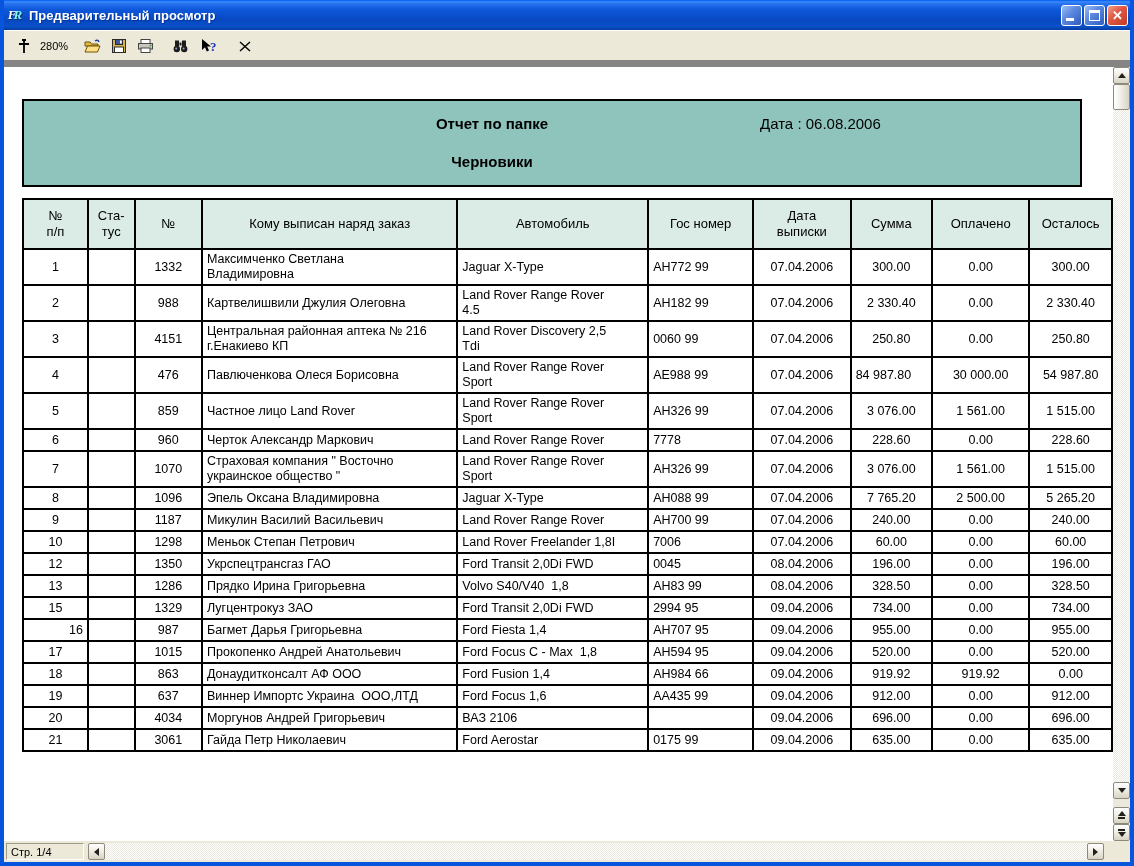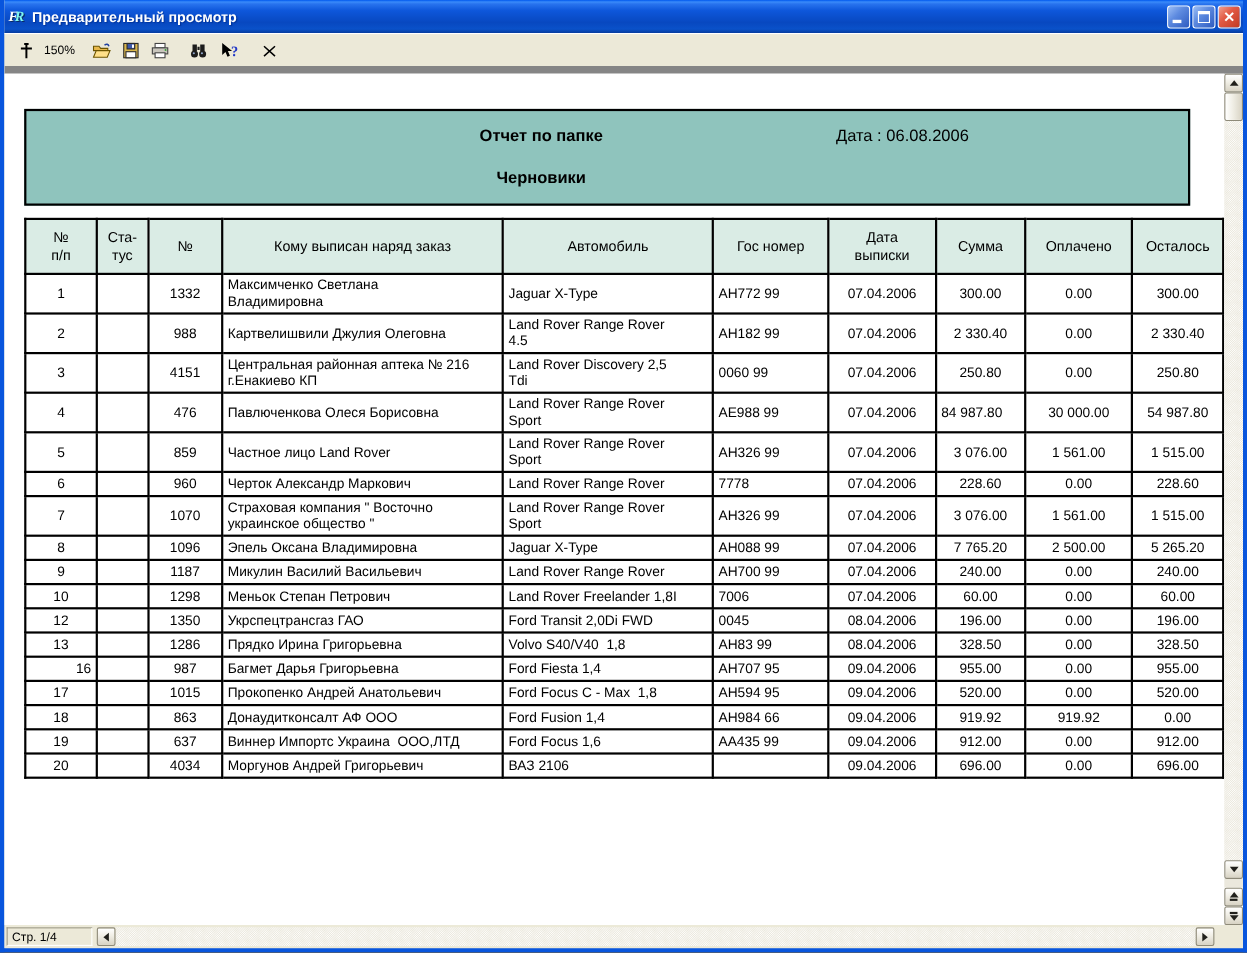--- a/index.html
+++ b/index.html
@@ -105,21 +105,21 @@
         </button>
     </span>
   </div>
 
   <div class="toolbar">
     <button class="tbtn">
       <svg class="icon" width="16" height="16" viewBox="0 0 16 16">
         <path d="M8 2 V15 M3 6 H13 M6 2 H10" stroke="#000" stroke-width="1.8" fill="none"></path>
       </svg>
     </button>
-    <span class="zoom-label">150%</span>
+    <span class="zoom-label">280%</span>
     <button class="tbtn">
       <svg class="icon" width="17" height="16" viewBox="0 0 17 16">
         <path d="M1 4 h5 l1.5 2 H14 v2 H1z" fill="#E8B84B" stroke="#6b5400" stroke-width="1"></path>
         <path d="M3.5 8 H16 l-2.5 6 H1z" fill="#FFE089" stroke="#6b5400" stroke-width="1"></path>
         <path d="M11 3 q3 -2 4 1" stroke="#1F3F9E" stroke-width="1.4" fill="none"></path>
       </svg>
     </button>
     <button class="tbtn">
       <svg class="icon" width="16" height="16" viewBox="0 0 16 16">
         <rect x="1.5" y="1.5" width="13" height="13" fill="#D9B64C" stroke="#2A2A2A"></rect>
@@ -334,20 +334,32 @@
               <td style="text-align: center;">1286</td>
               <td style="text-align: left;">Прядко Ирина Григорьевна</td>
               <td style="text-align: left;">Volvo S40/V40  1,8</td>
               <td style="text-align: left;">АН83 99</td>
               <td style="text-align: center;">08.04.2006</td>
               <td style="text-align: center;">328.50</td>
               <td style="text-align: center;">0.00</td>
               <td style="text-align: center;">328.50</td>
             </tr>
             <tr>
+              <td style="text-align: center;">15</td>
+              <td style="text-align: center;"></td>
+              <td style="text-align: center;">1329</td>
+              <td style="text-align: left;">Лугцентрокуз ЗАО</td>
+              <td style="text-align: left;">Ford Transit 2,0Di FWD</td>
+              <td style="text-align: left;">2994 95</td>
+              <td style="text-align: center;">09.04.2006</td>
+              <td style="text-align: center;">734.00</td>
+              <td style="text-align: center;">0.00</td>
+              <td style="text-align: center;">734.00</td>
+            </tr>
+            <tr>
               <td style="text-align: center; padding-left: 45px;">16</td>
               <td style="text-align: center;"></td>
               <td style="text-align: center;">987</td>
               <td style="text-align: left;">Багмет Дарья Григорьевна</td>
               <td style="text-align: left;">Ford Fiesta 1,4</td>
               <td style="text-align: left;">АН707 95</td>
               <td style="text-align: center;">09.04.2006</td>
               <td style="text-align: center;">955.00</td>
               <td style="text-align: center;">0.00</td>
               <td style="text-align: center;">955.00</td>
@@ -393,20 +405,32 @@
               <td style="text-align: center;"></td>
               <td style="text-align: center;">4034</td>
               <td style="text-align: left;">Моргунов Андрей Григорьевич</td>
               <td style="text-align: left;">ВАЗ 2106</td>
               <td style="text-align: left;"></td>
               <td style="text-align: center;">09.04.2006</td>
               <td style="text-align: center;">696.00</td>
               <td style="text-align: center;">0.00</td>
               <td style="text-align: center;">696.00</td>
             </tr>
+            <tr>
+              <td style="text-align: center;">21</td>
+              <td style="text-align: center;"></td>
+              <td style="text-align: center;">3061</td>
+              <td style="text-align: left;">Гайда Петр Николаевич</td>
+              <td style="text-align: left;">Ford Aerostar</td>
+              <td style="text-align: left;">0175 99</td>
+              <td style="text-align: center;">09.04.2006</td>
+              <td style="text-align: center;">635.00</td>
+              <td style="text-align: center;">0.00</td>
+              <td style="text-align: center;">635.00</td>
+            </tr>
           </tbody>
       </table>
     </div>
 
     <div class="vscroll">
       <button class="sbtn">
           <span class="tri-up"></span>
         </button>
       <div class="thumb"></div>
       <div class="vtrack track-bg"></div>

